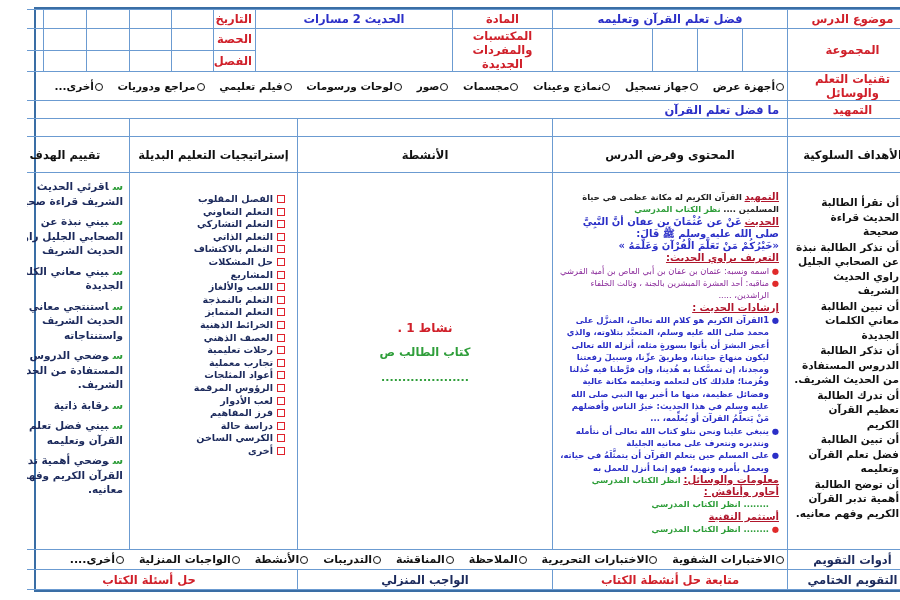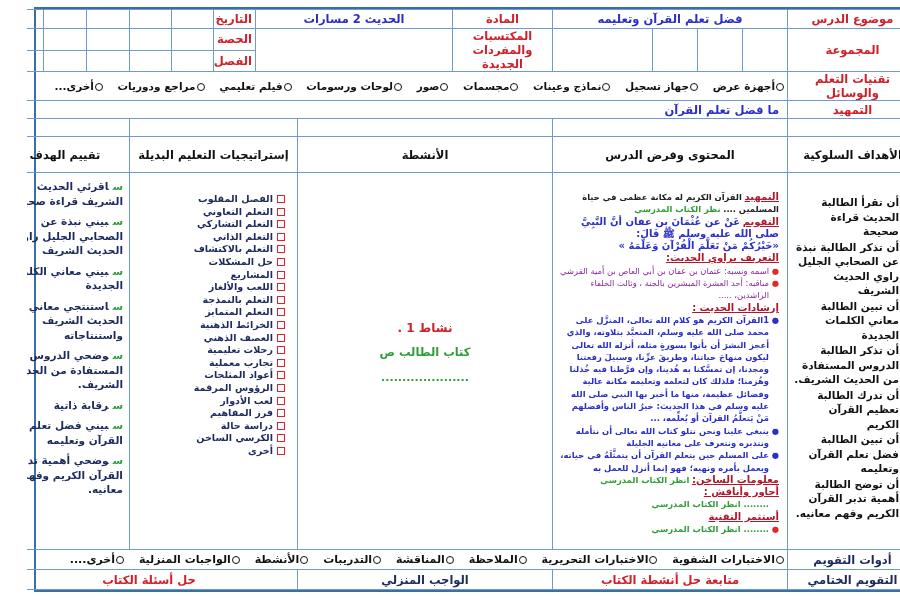--- a/index.html
+++ b/index.html
@@ -165,21 +165,21 @@
             </div>
       </td>
 
       <td colspan="4" class="content">
         <div>
           <span class="ul">التمهيد</span>
           <span style="color:#222;font-weight:bold">القرآن الكريم له مكانة عظمى في حياة المسلمين ....</span>
           <span class="green">نظر الكتاب المدرسي</span>
         </div>
         <div>
-          <span class="ul">التقويم</span>
+          <span class="ul">الحديث</span>
           <span class="blue" style="font-size:10px">عَنْ عن عُثْمَانَ بن عفان  أنَّ النَّبِيَّ صلى الله عليه وسلم ﷺ قَالَ:</span>
         </div>
         <div class="blue" style="font-size:10px">«خَيْرُكُمْ مَنْ تَعَلَّمَ الْقُرْآنَ وَعَلَّمَهُ »</div>
         <div class="ul">التعريف براوي الحديث:</div>
         <div class="bl purple">
               <span class="dot">●</span>
               <span>اسمه ونسبه: عثمان بن عفان بن أبي العاص بن أمية القرشي</span>
             </div>
         <div class="bl purple">
               <span class="dot">●</span>
@@ -192,21 +192,21 @@
             </div>
         <div class="bl blue">
               <span class="dot" style="color:#2b2fc7">●</span>
               <span>ينبغي علينا ونحن نتلو كتاب الله تعالى أن نتأمله ونتدبره ونتعرف على معانيه الجليلة</span>
             </div>
         <div class="bl blue">
               <span class="dot" style="color:#2b2fc7">●</span>
               <span>على المسلم حين يتعلم القرآن أن يتمثَّلَهُ في حياته، ويعمل بأمره ونهيه؛ فهو إنما أنزل للعمل به</span>
             </div>
         <div>
-          <span class="ul">معلومات الساخن:</span>
+          <span class="ul">معلومات والوسائل:</span>
           <span class="green">انظر الكتاب المدرسي</span>
         </div>
         <div class="ul">أحاور وأناقش :</div>
         <div class="green" style="padding-right:10px">........ انظر الكتاب المدرسي</div>
         <div class="ul">أستثمر التقنية</div>
         <div class="bl green">
               <span class="dot">●</span>
               <span>........ انظر الكتاب المدرسي</span>
             </div>
       </td>

